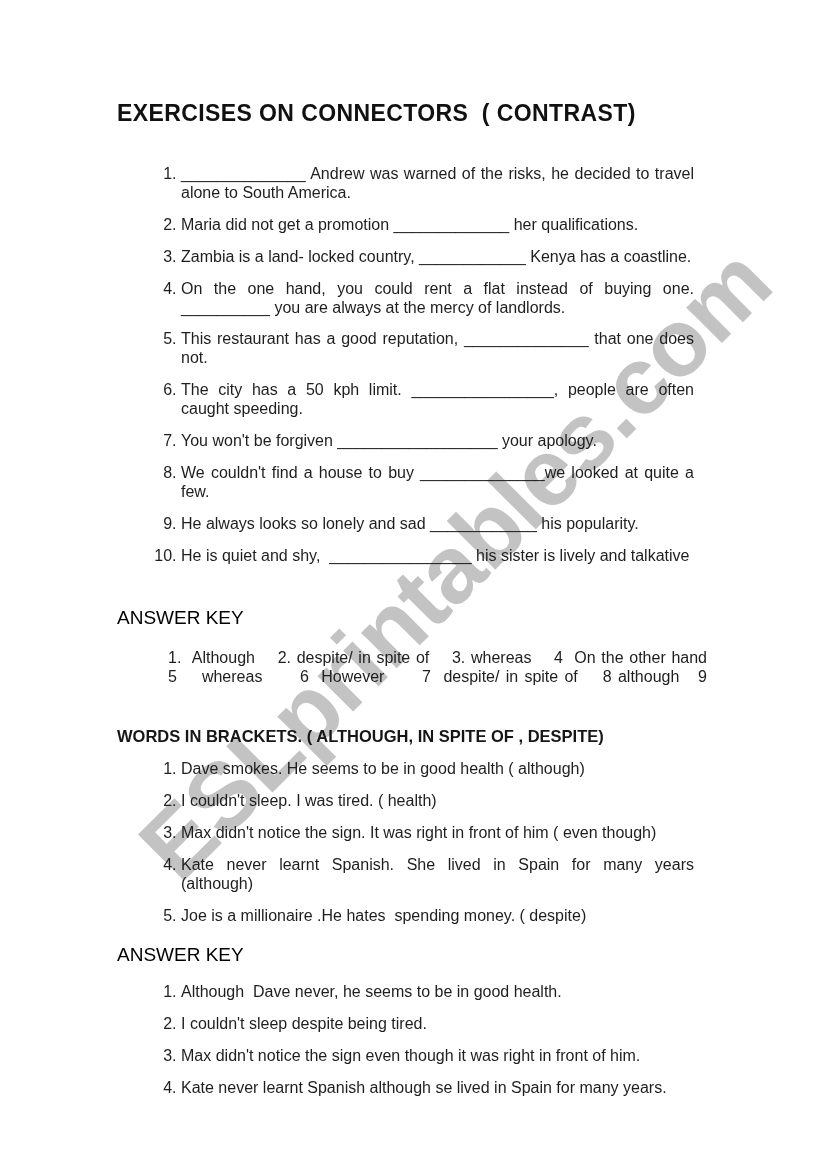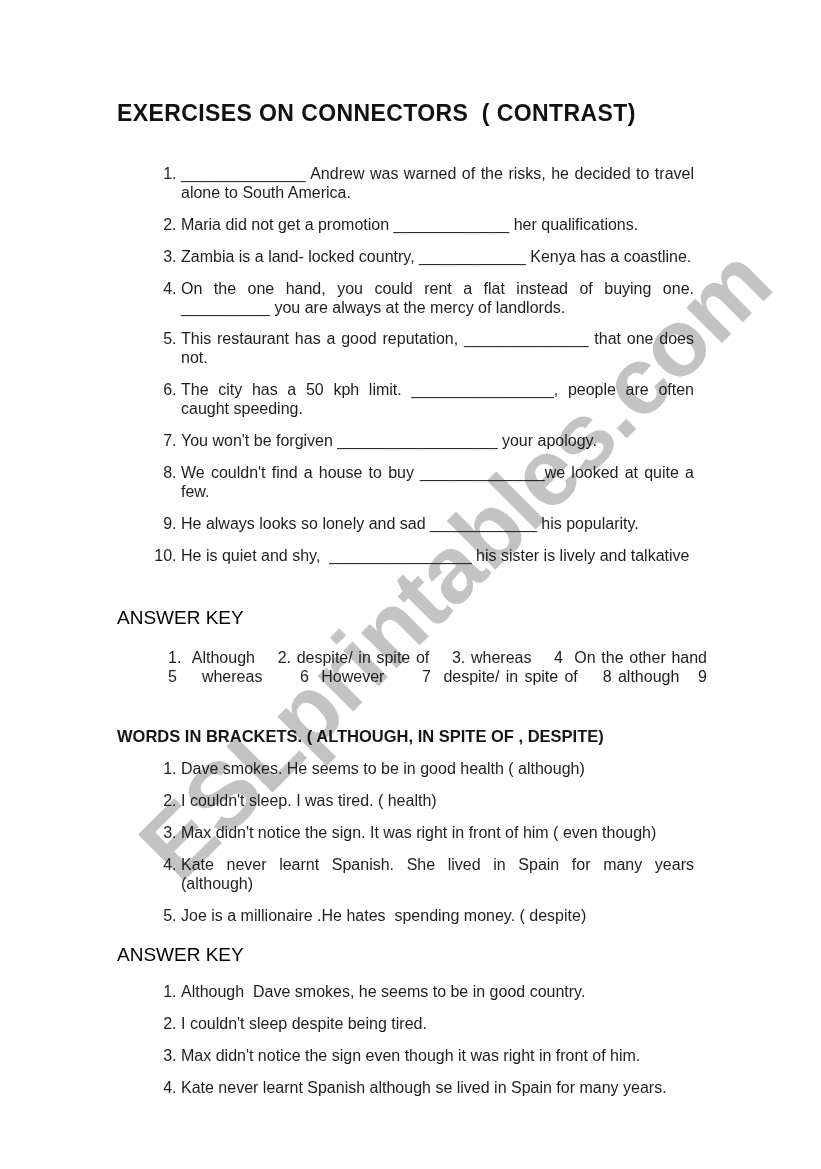--- a/index.html
+++ b/index.html
@@ -149,21 +149,21 @@
         </li>
       <li>
           <div class="line">Joe is a millionaire .He hates  spending money. ( despite)</div>
         </li>
     </ol>
 
     <div class="ak-heading second">ANSWER KEY</div>
 
     <ol class="items answers2">
       <li>
-          <div class="line">Although  Dave smokes, he seems to be in good country.</div>
+          <div class="line">Although  Dave never, he seems to be in good health.</div>
         </li>
       <li>
           <div class="line">I couldn't sleep despite being tired.</div>
         </li>
       <li>
           <div class="line">Max didn't notice the sign even though it was right in front of him.</div>
         </li>
       <li>
           <div class="line">Kate never learnt Spanish although se lived in Spain for many years.</div>
         </li>

